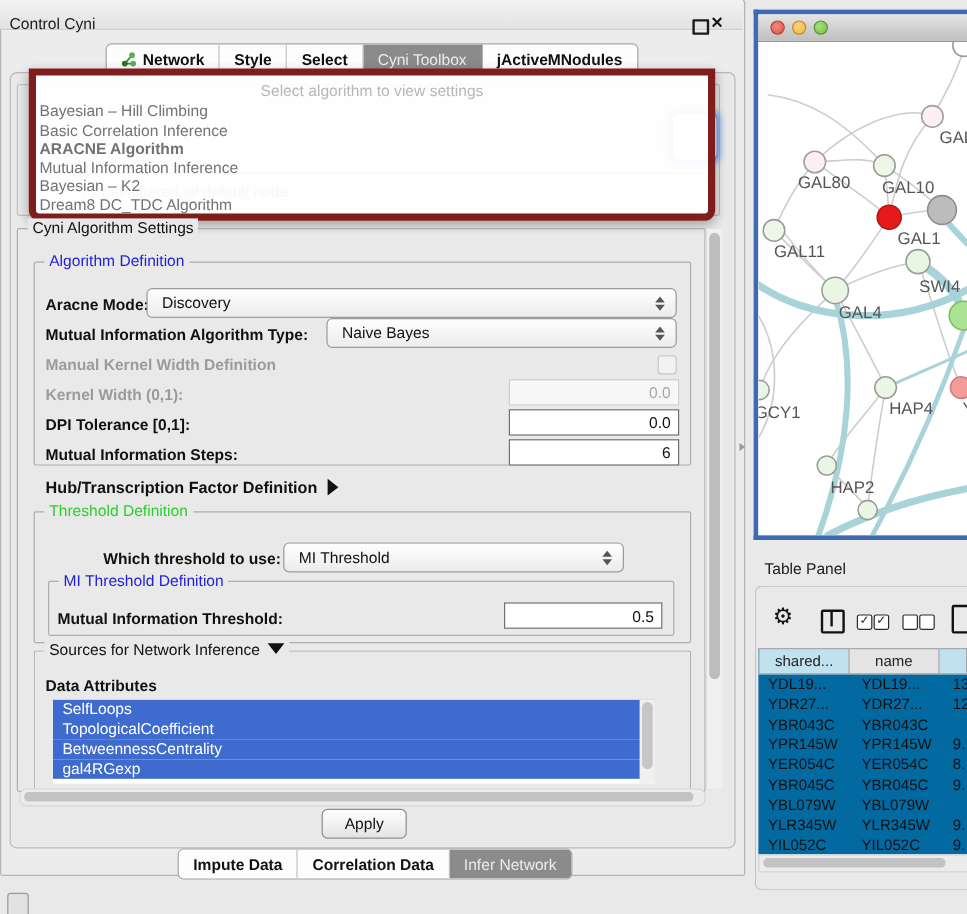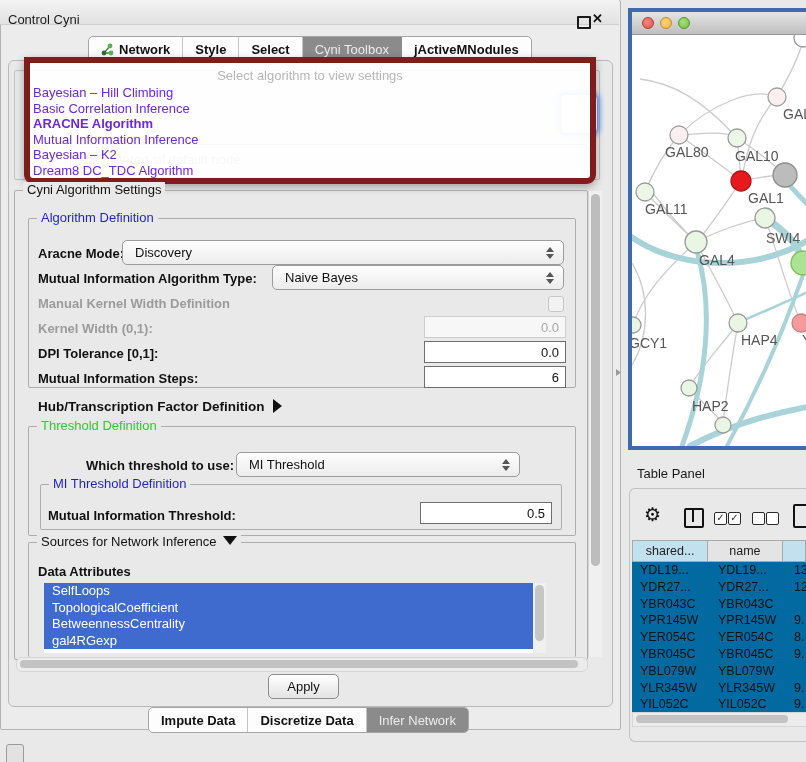--- a/index.html
+++ b/index.html
@@ -27,21 +27,21 @@
                  border:1px solid #b9b9b9;border-radius:6px;}
   .ghost-fieldset{left:14px;top:70px;width:584px;height:108px;border:1px solid #c2c2c2;border-radius:2px;}
   .ghost-combo{left:70px;top:144px;width:520px;height:34px;border:1px solid #9a9a9a;border-radius:8px;
                background:#f0f0f0;font-size:13px;color:#8f8f8f;line-height:30px;padding-left:14px;box-sizing:border-box;}
   .focus-combo{left:560px;top:94px;width:36px;height:38px;border:1px solid #7aa4e8;border-radius:6px;
                background:#fff;box-shadow:0 0 5px 2px rgba(92,152,238,.85);}
   
   .dropdown{left:24px;top:57px;width:560px;height:115px;background:rgba(255,255,255,0.93);
             border:6px solid #7f1d1d;border-radius:0 0 9px 9px;box-shadow:0 3px 9px rgba(0,0,0,.3);}
   .dd-header{text-align:center;font-size:13px;color:#b7b7b7;padding-top:5px;height:17px;}
-  .dd-item{font-size:13px;color:#6d28d9;height:15.5px;line-height:15.5px;padding-left:3px;white-space:nowrap;}
+  .dd-item{font-size:13px;color:#737373;height:15.5px;line-height:15.5px;padding-left:3px;white-space:nowrap;}
   .dd-item.bold{font-weight:bold;}
   
   .fieldset{border:1px solid #adadad;border-radius:2px;}
   .legend{position:absolute;top:-9px;left:8px;background:#e9e9e9;padding:0 4px;
           font-size:13px;white-space:nowrap;}
   .legend.blue{color:#1f1fd6;}
   .legend.green{color:#2ecc2e;}
   .lbl{position:absolute;font-size:13px;font-weight:bold;color:#111;white-space:nowrap;}
   .lbl.dis{color:#9b9b9b;}
   
@@ -232,21 +232,21 @@
 
   <div class="abs apply-btn">
     <span>Apply</span>
   </div>
 
   <div class="abs seg" style="left:148px;top:707px;">
     <div class="tab">
         <b>Impute Data</b>
       </div>
     <div class="tab">
-        <b>Discretize Data</b>
+        <b>Correlation Data</b>
       </div>
     <div class="tab sel">
         <span>Infer Network</span>
       </div>
   </div>
 
   <div class="abs mini-btn"></div>
 
   <div class="abs" style="left:616px;top:369px;width:5px;height:7px;background:#9a9a9a;clip-path:polygon(0 0,100% 50%,0 100%);"></div>
 

